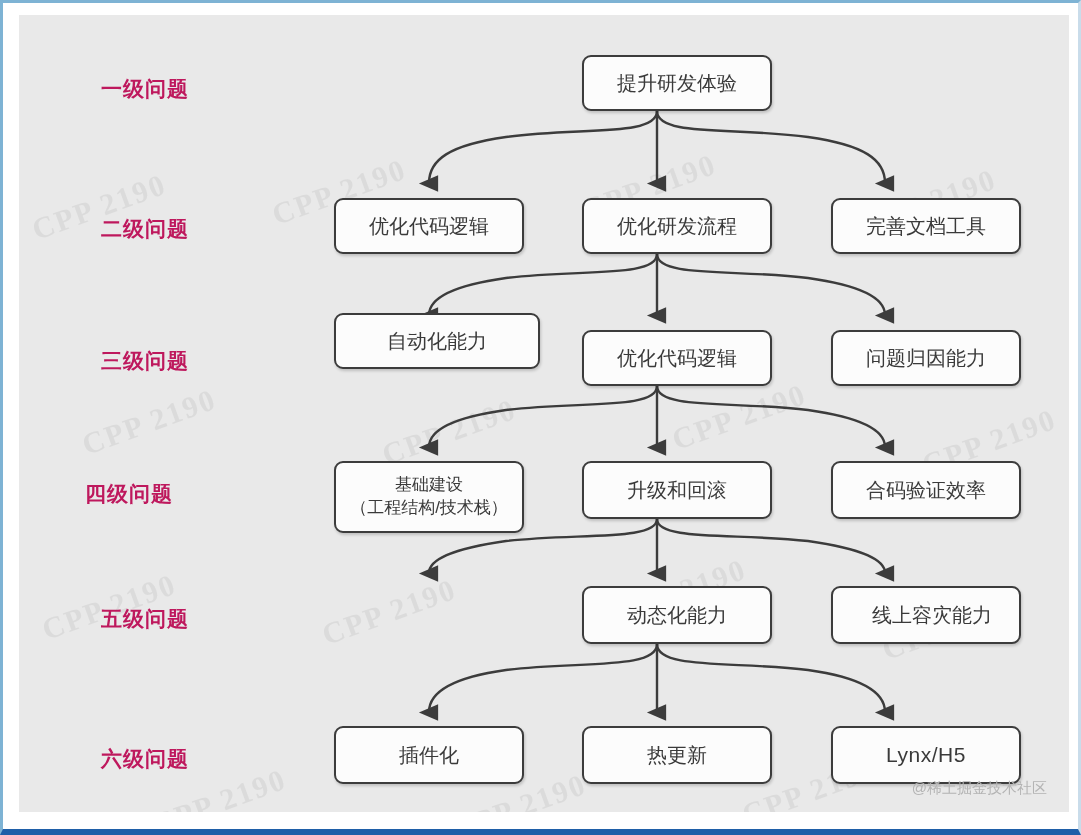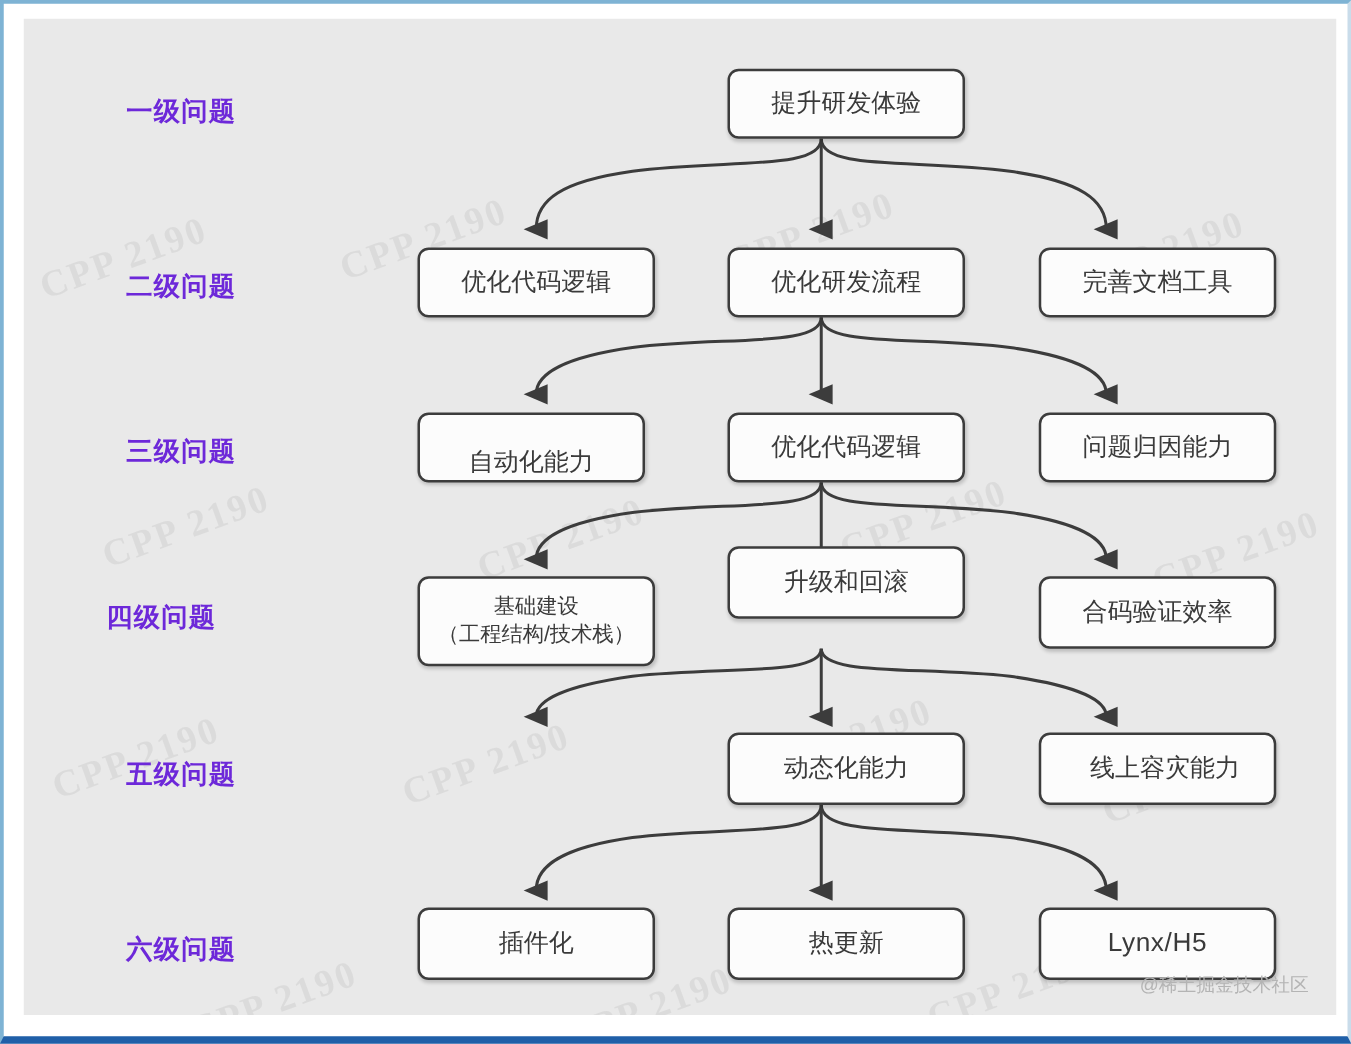--- a/index.html
+++ b/index.html
@@ -68,21 +68,21 @@
     height: 797px;
     z-index: 2;
   }
 
   
   .level-label {
     position: absolute;
     z-index: 3;
     font-size: 21px;
     font-weight: 700;
-    color: #6d28d9;
+    color: #be185d;
     letter-spacing: 1px;
     white-space: nowrap;
   }
 
   
   .node-box {
     position: absolute;
     z-index: 3;
     box-sizing: border-box;
     background: #fcfcfc;
@@ -197,35 +197,35 @@
     <div class="node-box" style="left:315px; top:183px; width:190px; height:56px;">
       <div class="node-line">优化代码逻辑</div>
     </div>
     <div class="node-box" style="left:563px; top:183px; width:190px; height:56px;">
       <div class="node-line">优化研发流程</div>
     </div>
     <div class="node-box" style="left:812px; top:183px; width:190px; height:56px;">
       <div class="node-line">完善文档工具</div>
     </div>
 
-    <div class="node-box" style="left:315px; top:315px; width:182px; height:56px;justify-content:flex-end;">
+    <div class="node-box" style="left:315px; top:298px; width:206px; height:56px;">
       <div class="node-line">自动化能力</div>
     </div>
     <div class="node-box" style="left:563px; top:315px; width:190px; height:56px;">
       <div class="node-line">优化代码逻辑</div>
     </div>
     <div class="node-box" style="left:812px; top:315px; width:190px; height:56px;">
       <div class="node-line">问题归因能力</div>
     </div>
 
     <div class="node-box two-line" style="left:315px; top:446px; width:190px; height:72px;">
       <div class="node-line">基础建设</div>
       <div class="node-line">（工程结构/技术栈）</div>
     </div>
-    <div class="node-box" style="left:563px; top:422px; width:190px; height:58px;">
+    <div class="node-box" style="left:563px; top:446px; width:190px; height:58px;">
       <div class="node-line">升级和回滚</div>
     </div>
     <div class="node-box" style="left:812px; top:446px; width:190px; height:58px;">
       <div class="node-line">合码验证效率</div>
     </div>
 
     <div class="node-box" style="left:563px; top:571px; width:190px; height:58px;">
       <div class="node-line">动态化能力</div>
     </div>
     <div class="node-box" style="left:812px; top:571px; width:190px; height:58px;padding-left:12px;">

